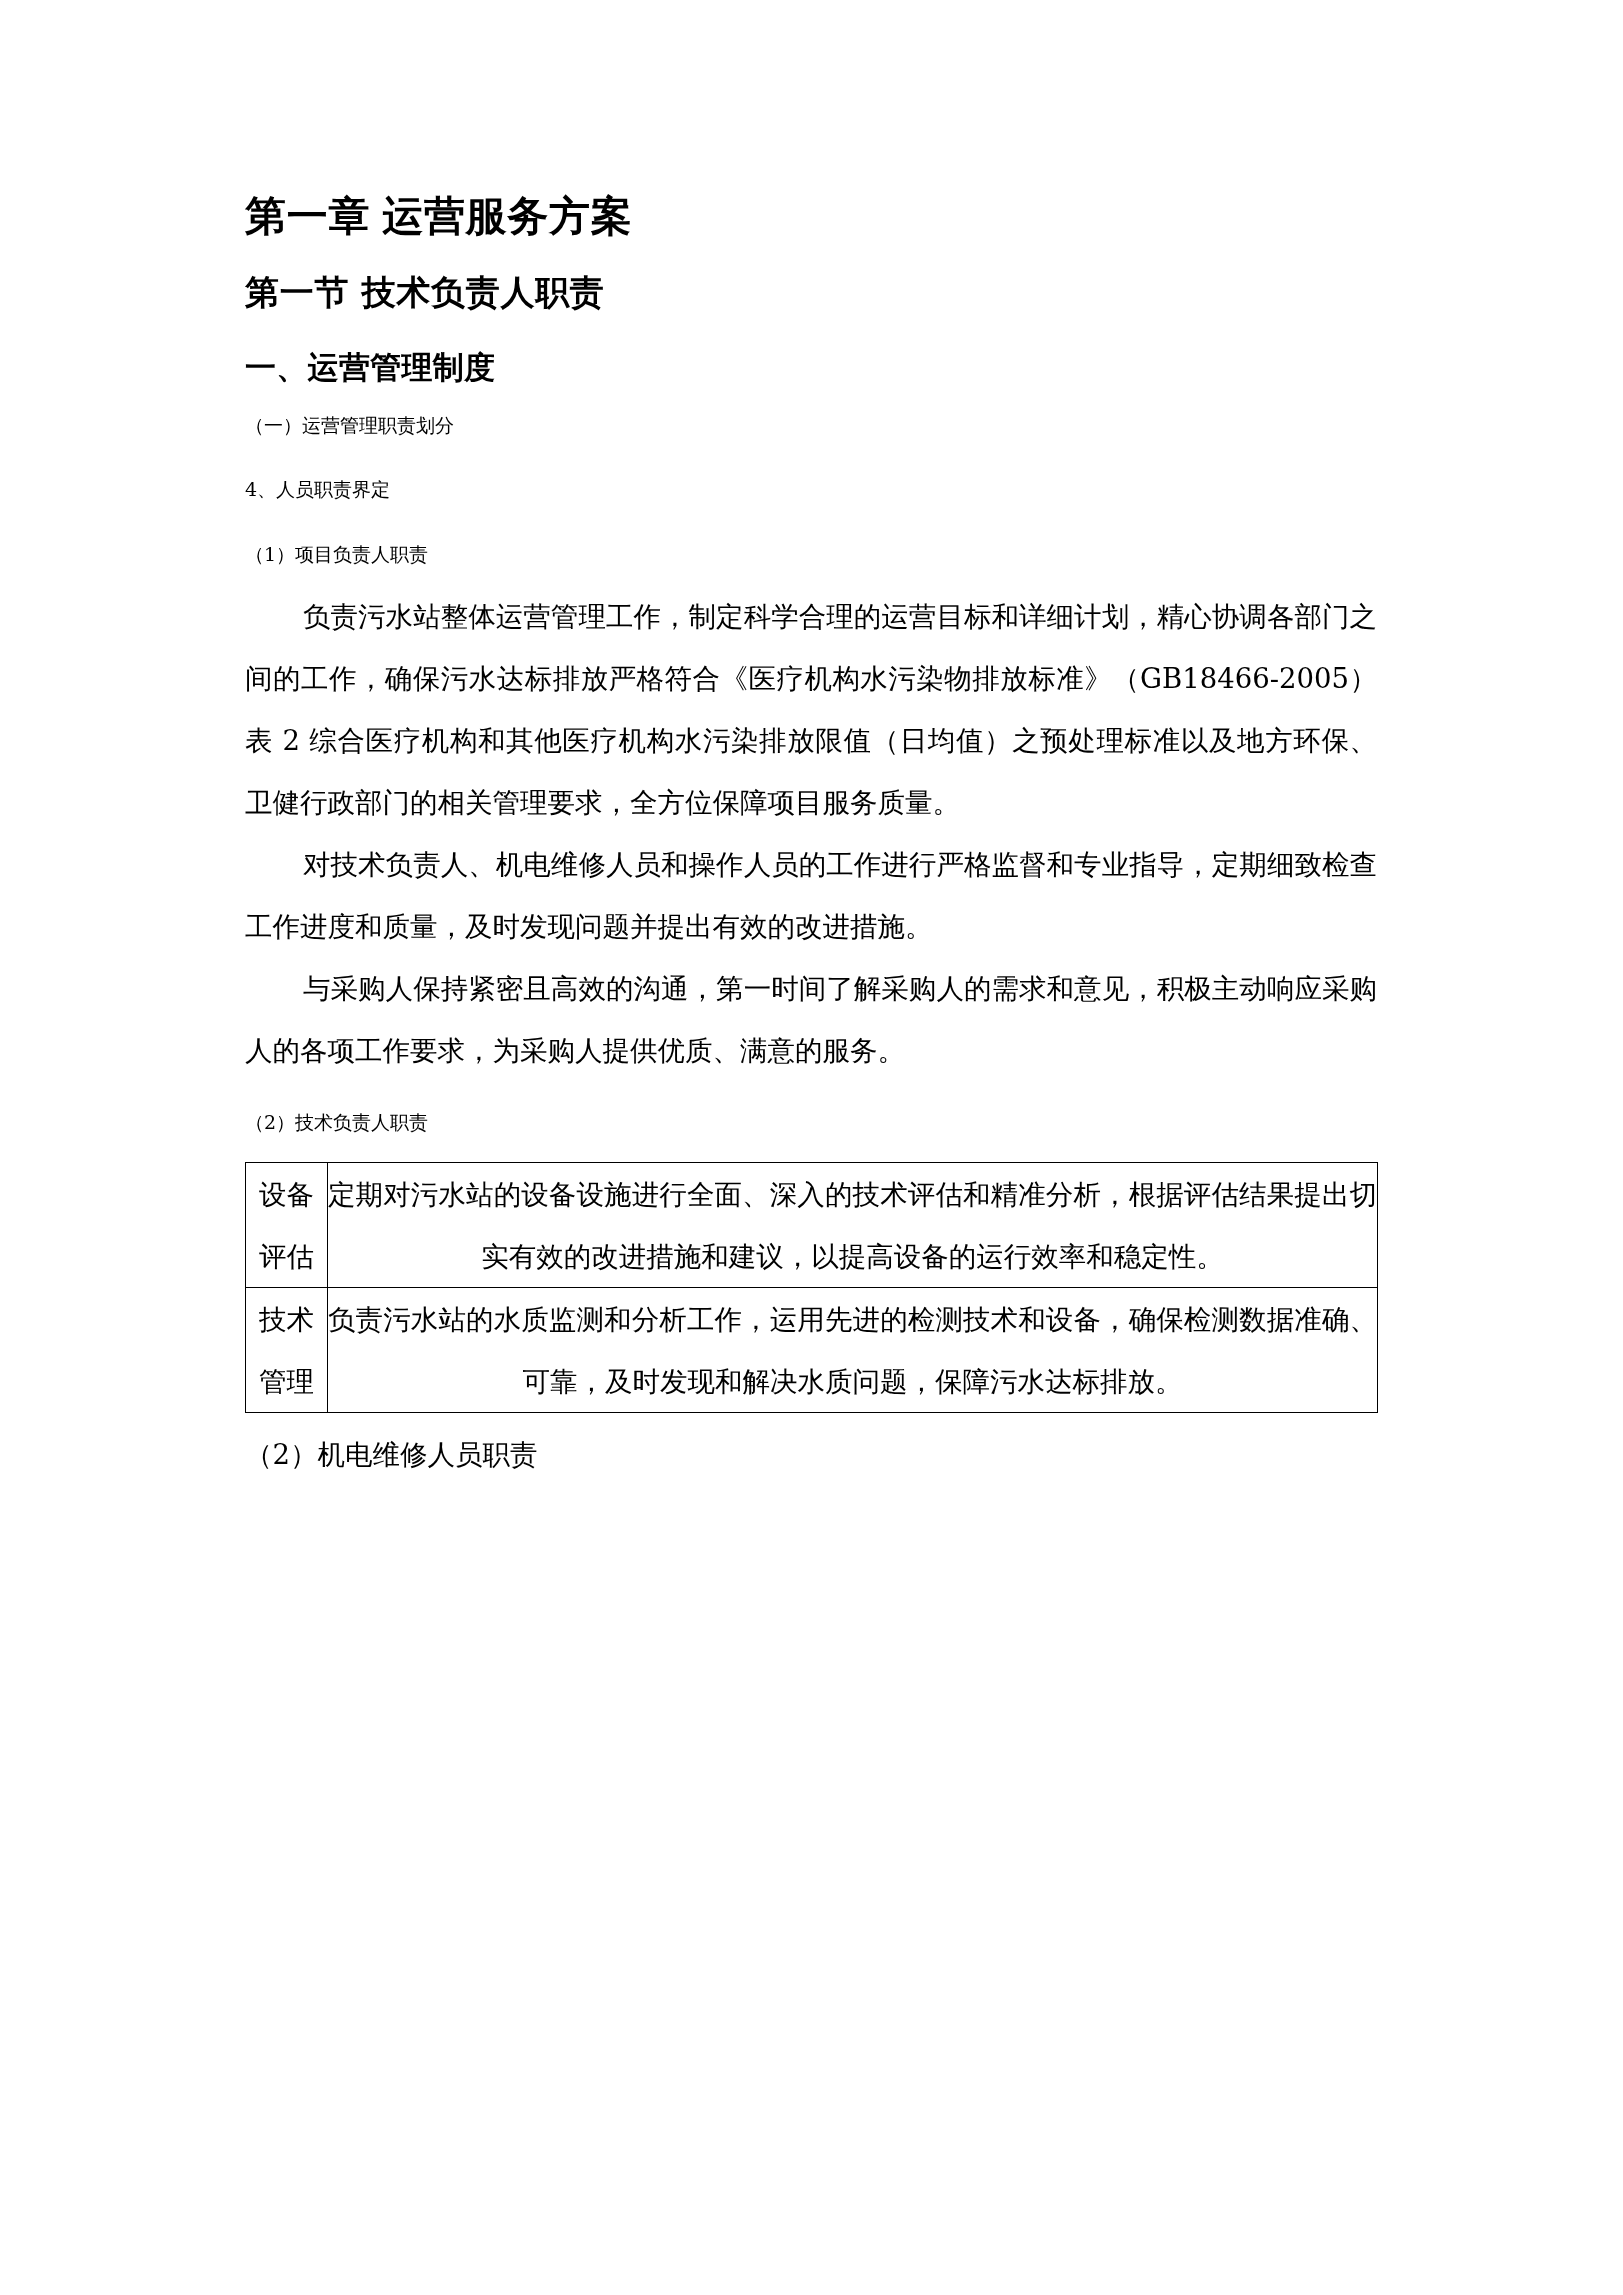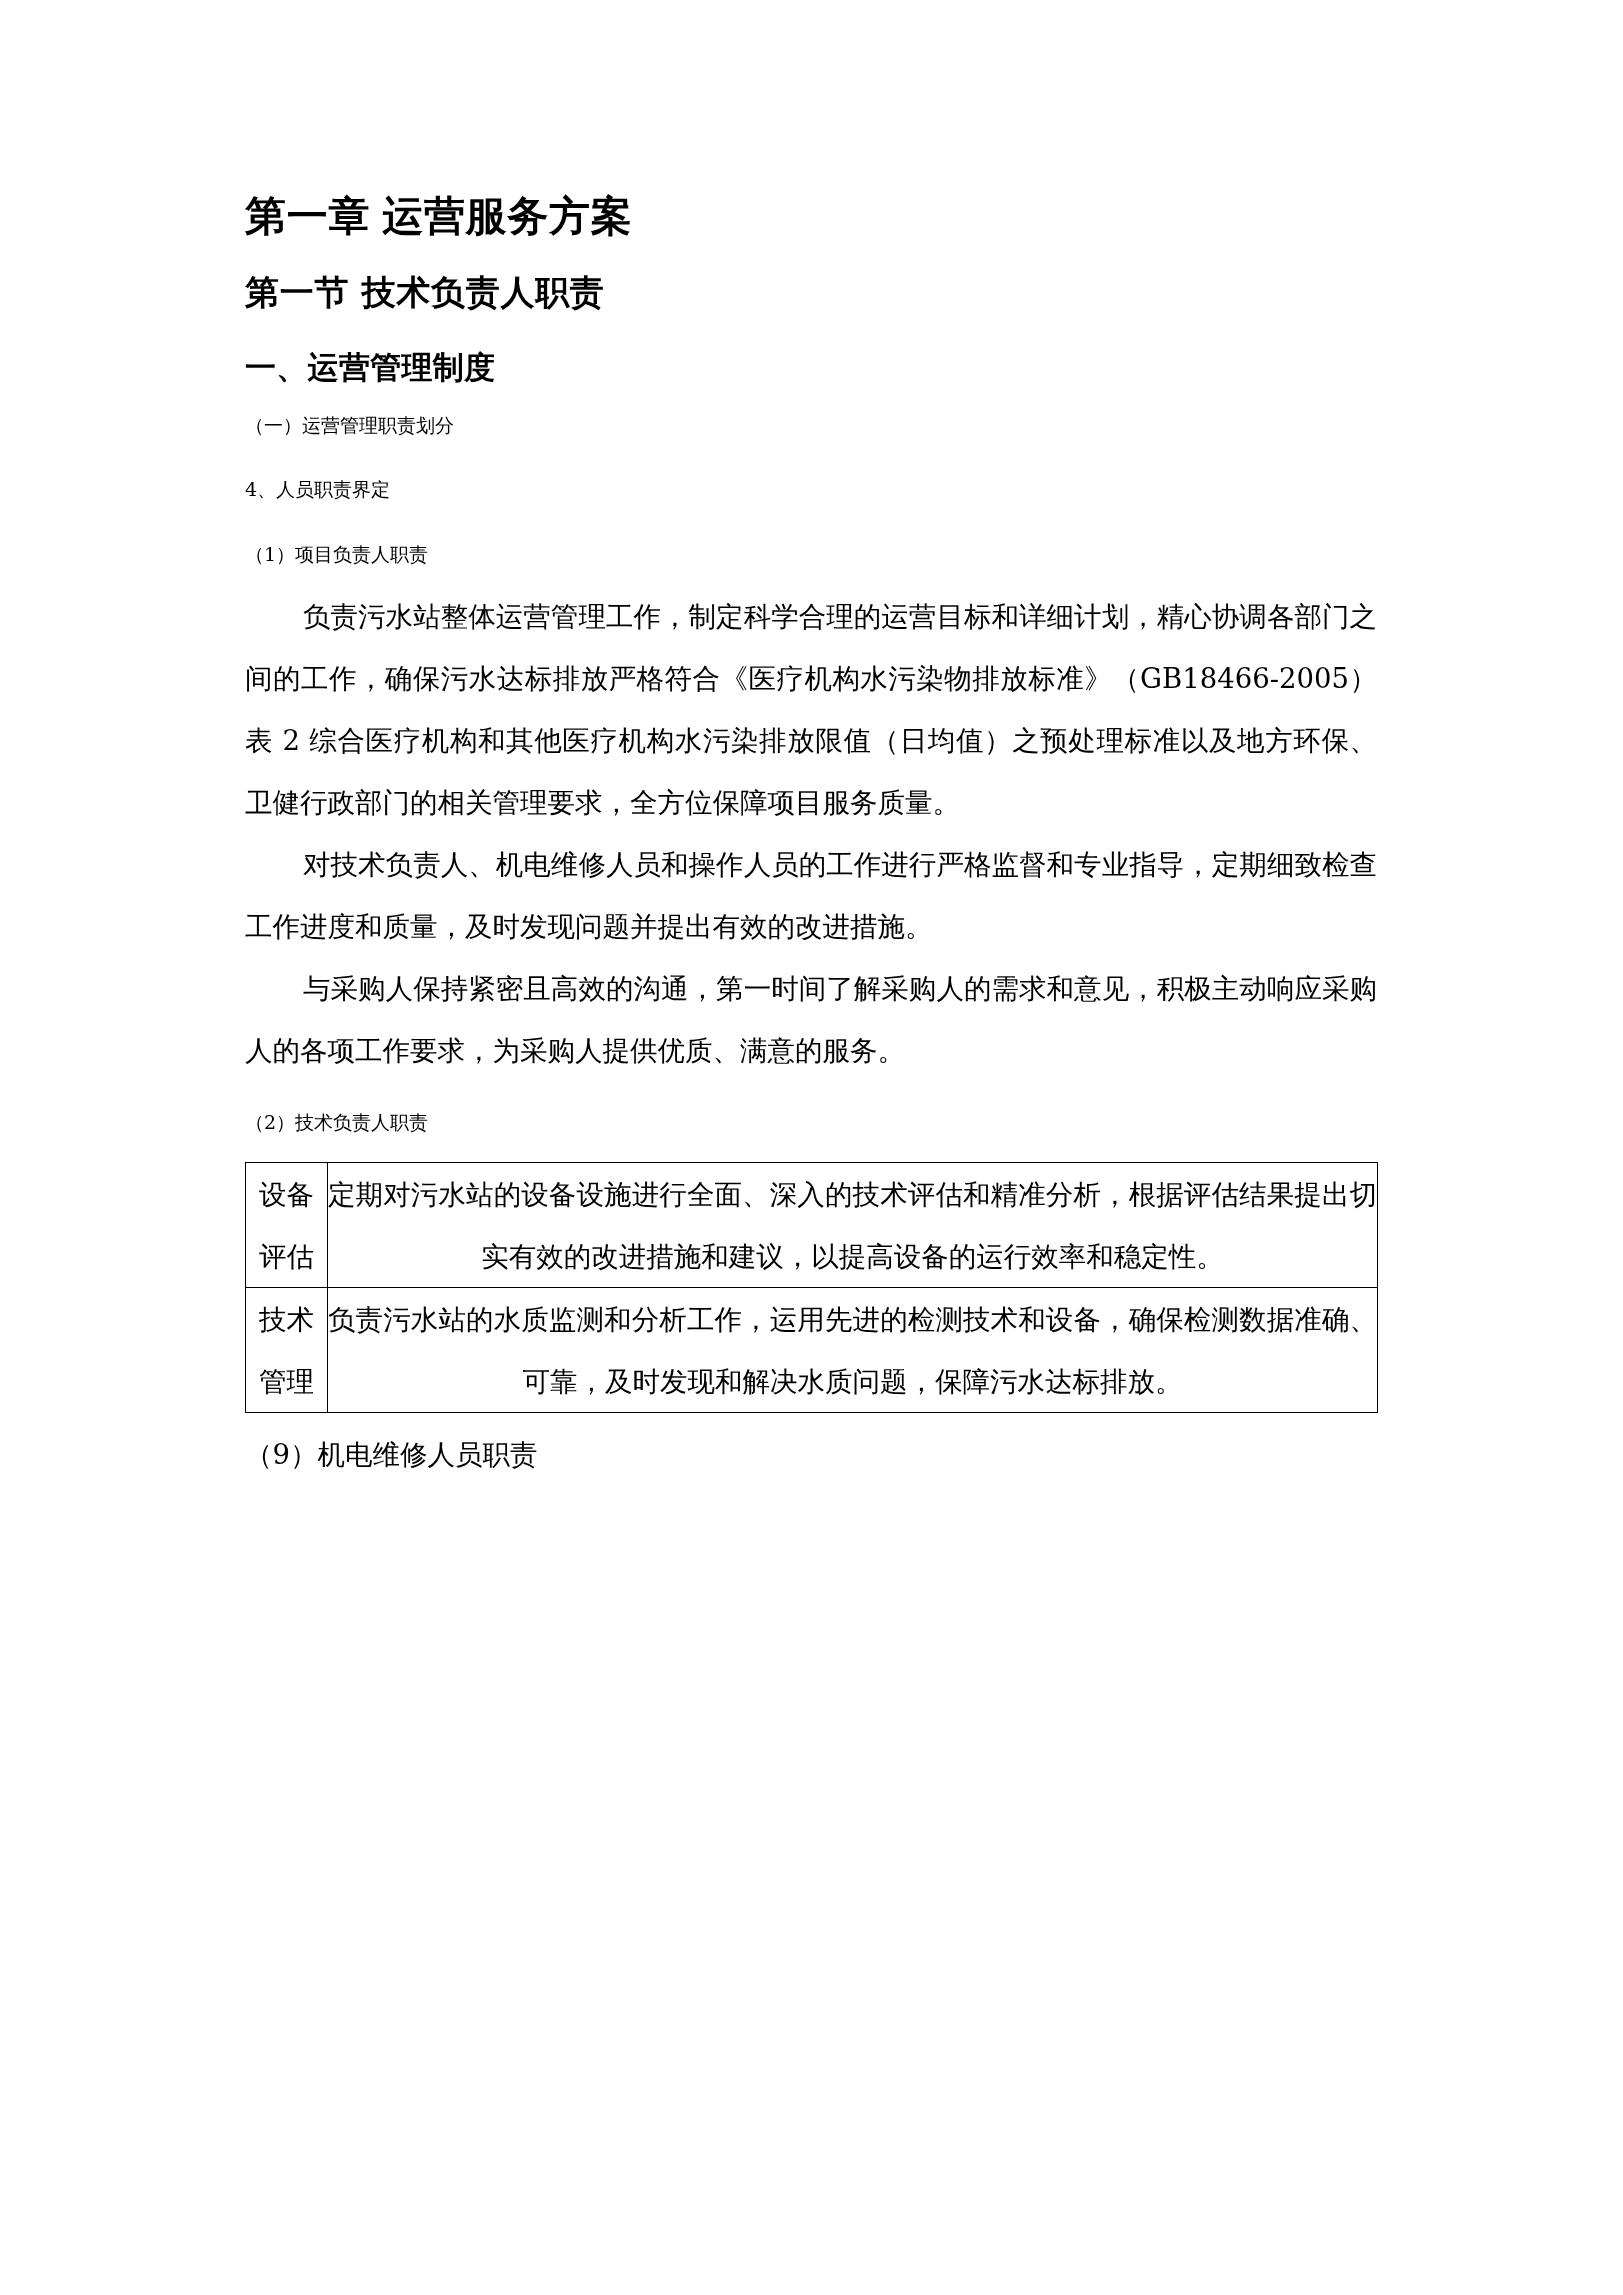--- a/index.html
+++ b/index.html
@@ -164,17 +164,17 @@
           <td class="col-cat cell-pad-xtall">设备评估</td>
           <td class="col-detail cell-pad-xtall">定期对污水站的设备设施进行全面、深入的技术评估和精准分析，根据评估结果提出切实有效的改进措施和建议，以提高设备的运行效率和稳定性。</td>
         </tr>
         <tr>
           <td class="col-cat cell-pad-tall">技术管理</td>
           <td class="col-detail cell-pad-tall">负责污水站的水质监测和分析工作，运用先进的检测技术和设备，确保检测数据准确、可靠，及时发现和解决水质问题，保障污水达标排放。</td>
         </tr>
       </tbody>
     </table>
 
-    <div class="trailing-line">（9）机电维修人员职责</div>
+    <div class="trailing-line">（2）机电维修人员职责</div>
 
   </div>
 </div>
 
 
 </body></html>

